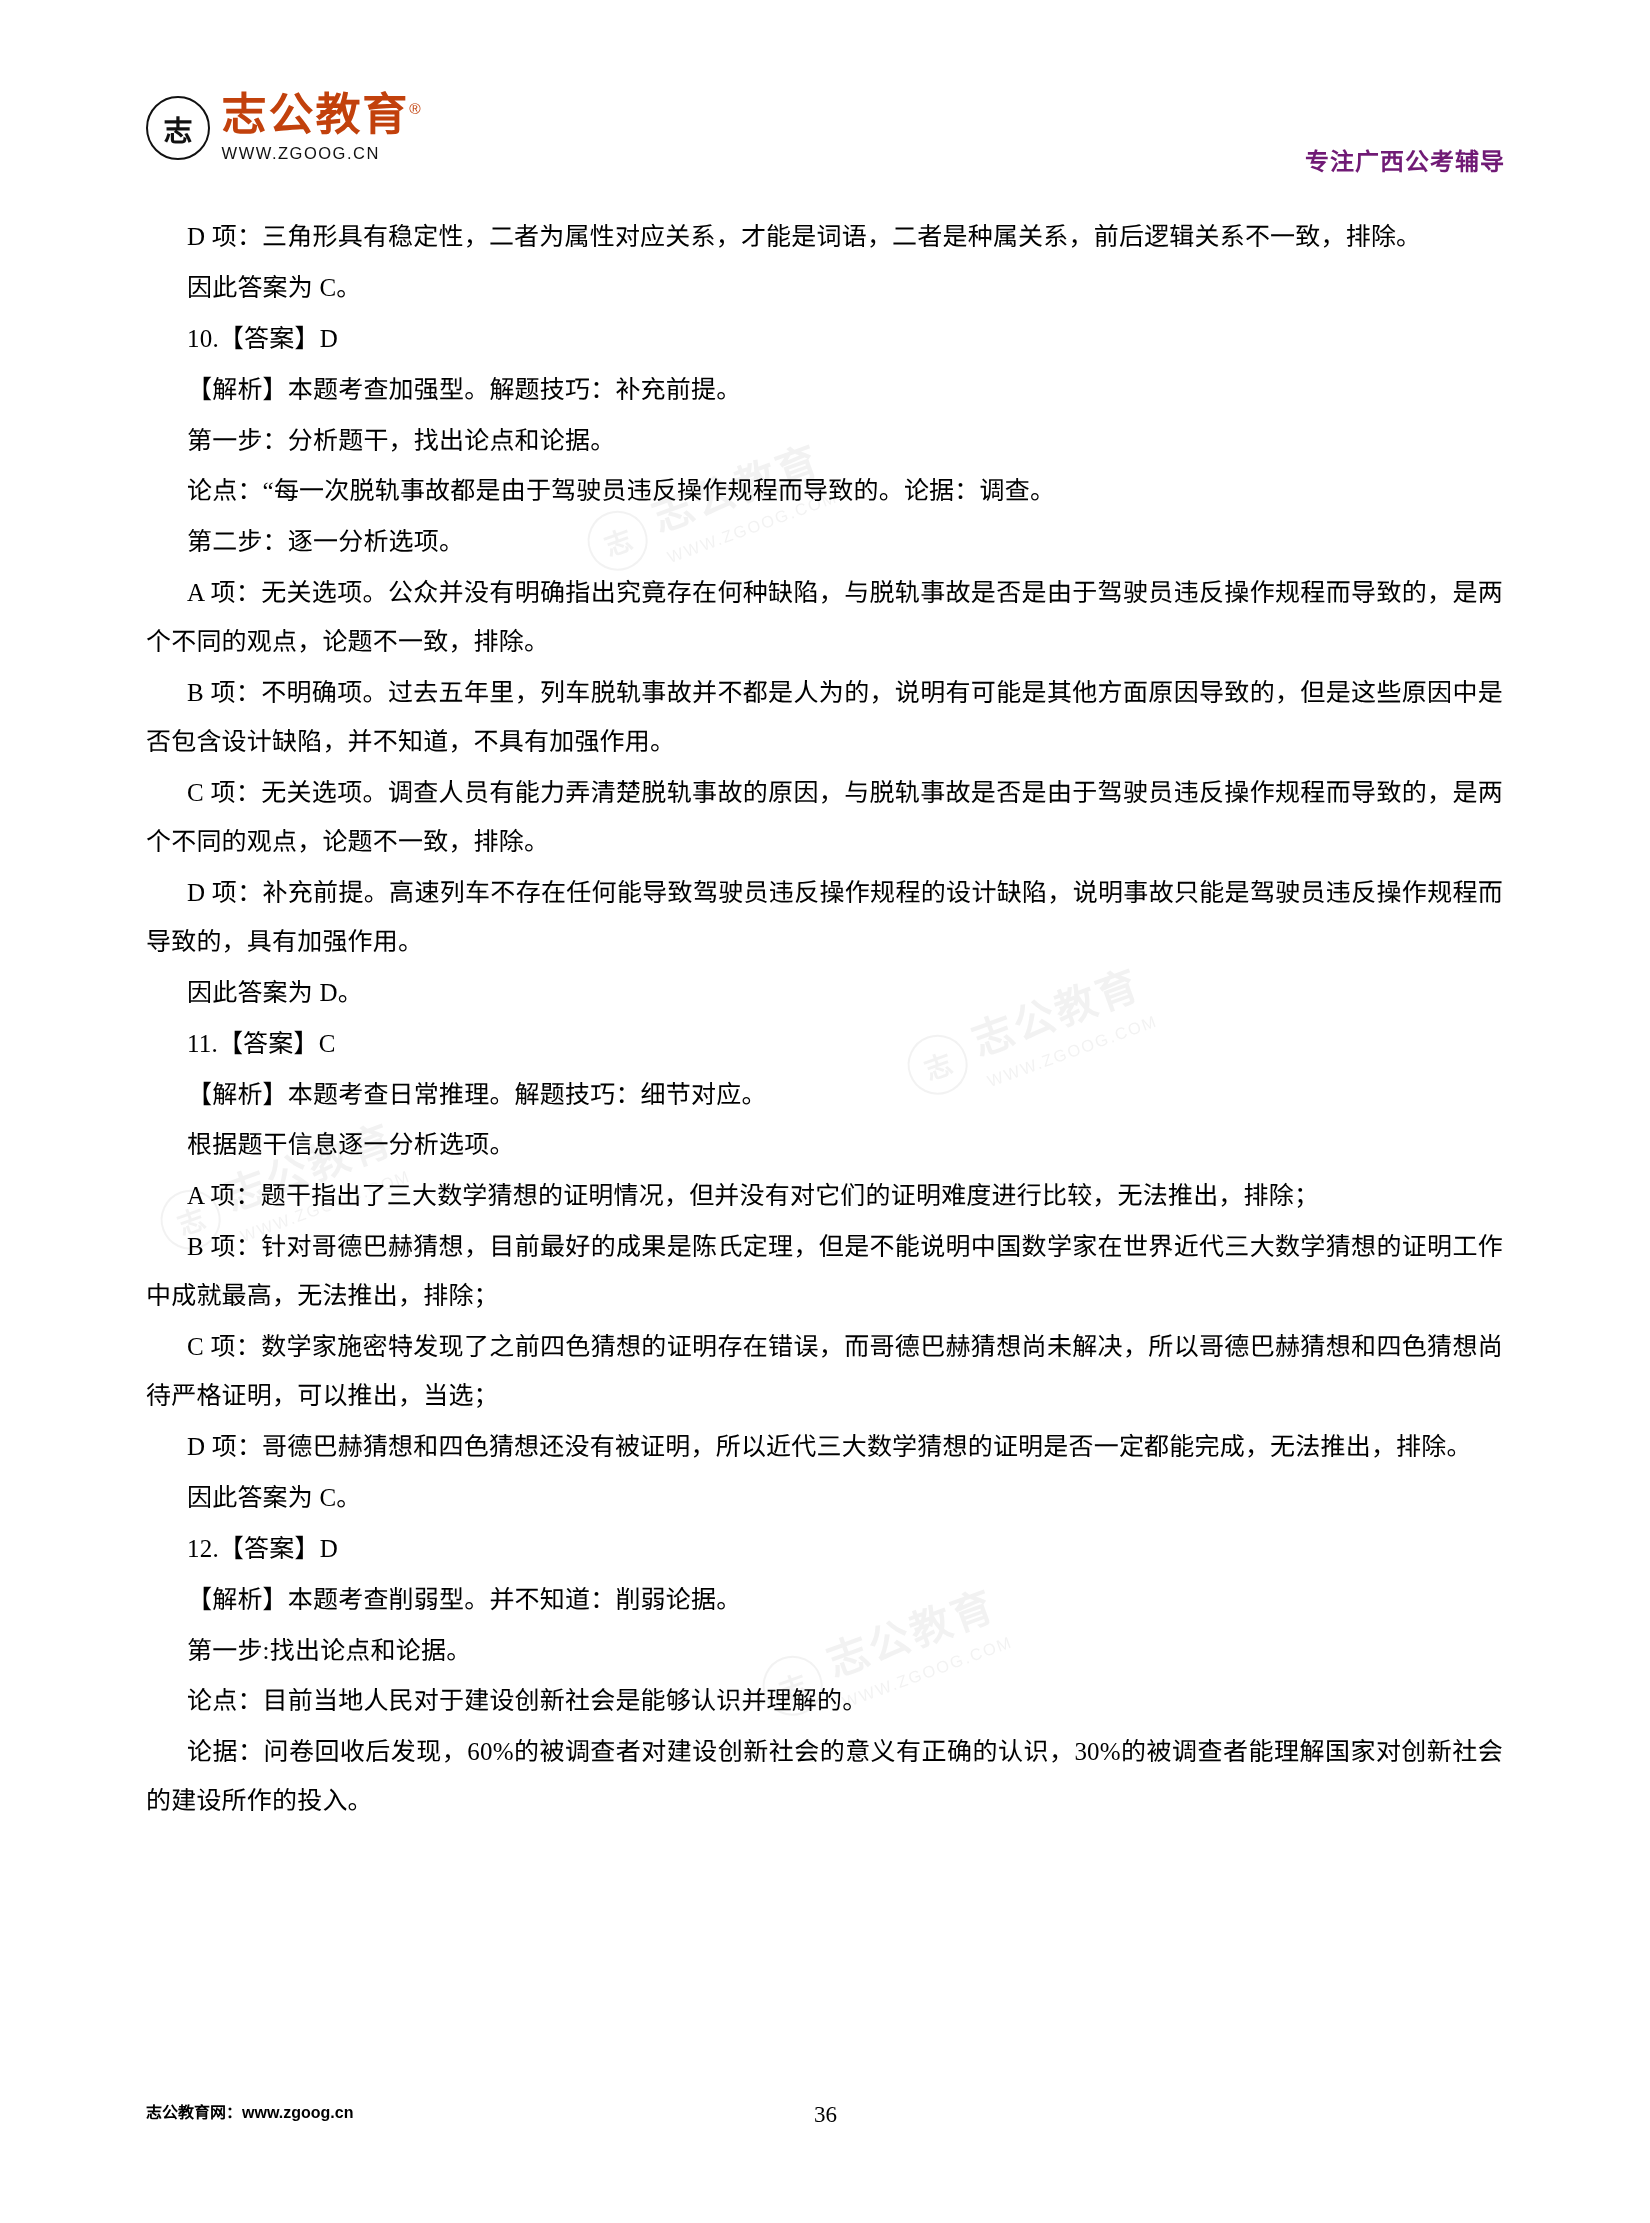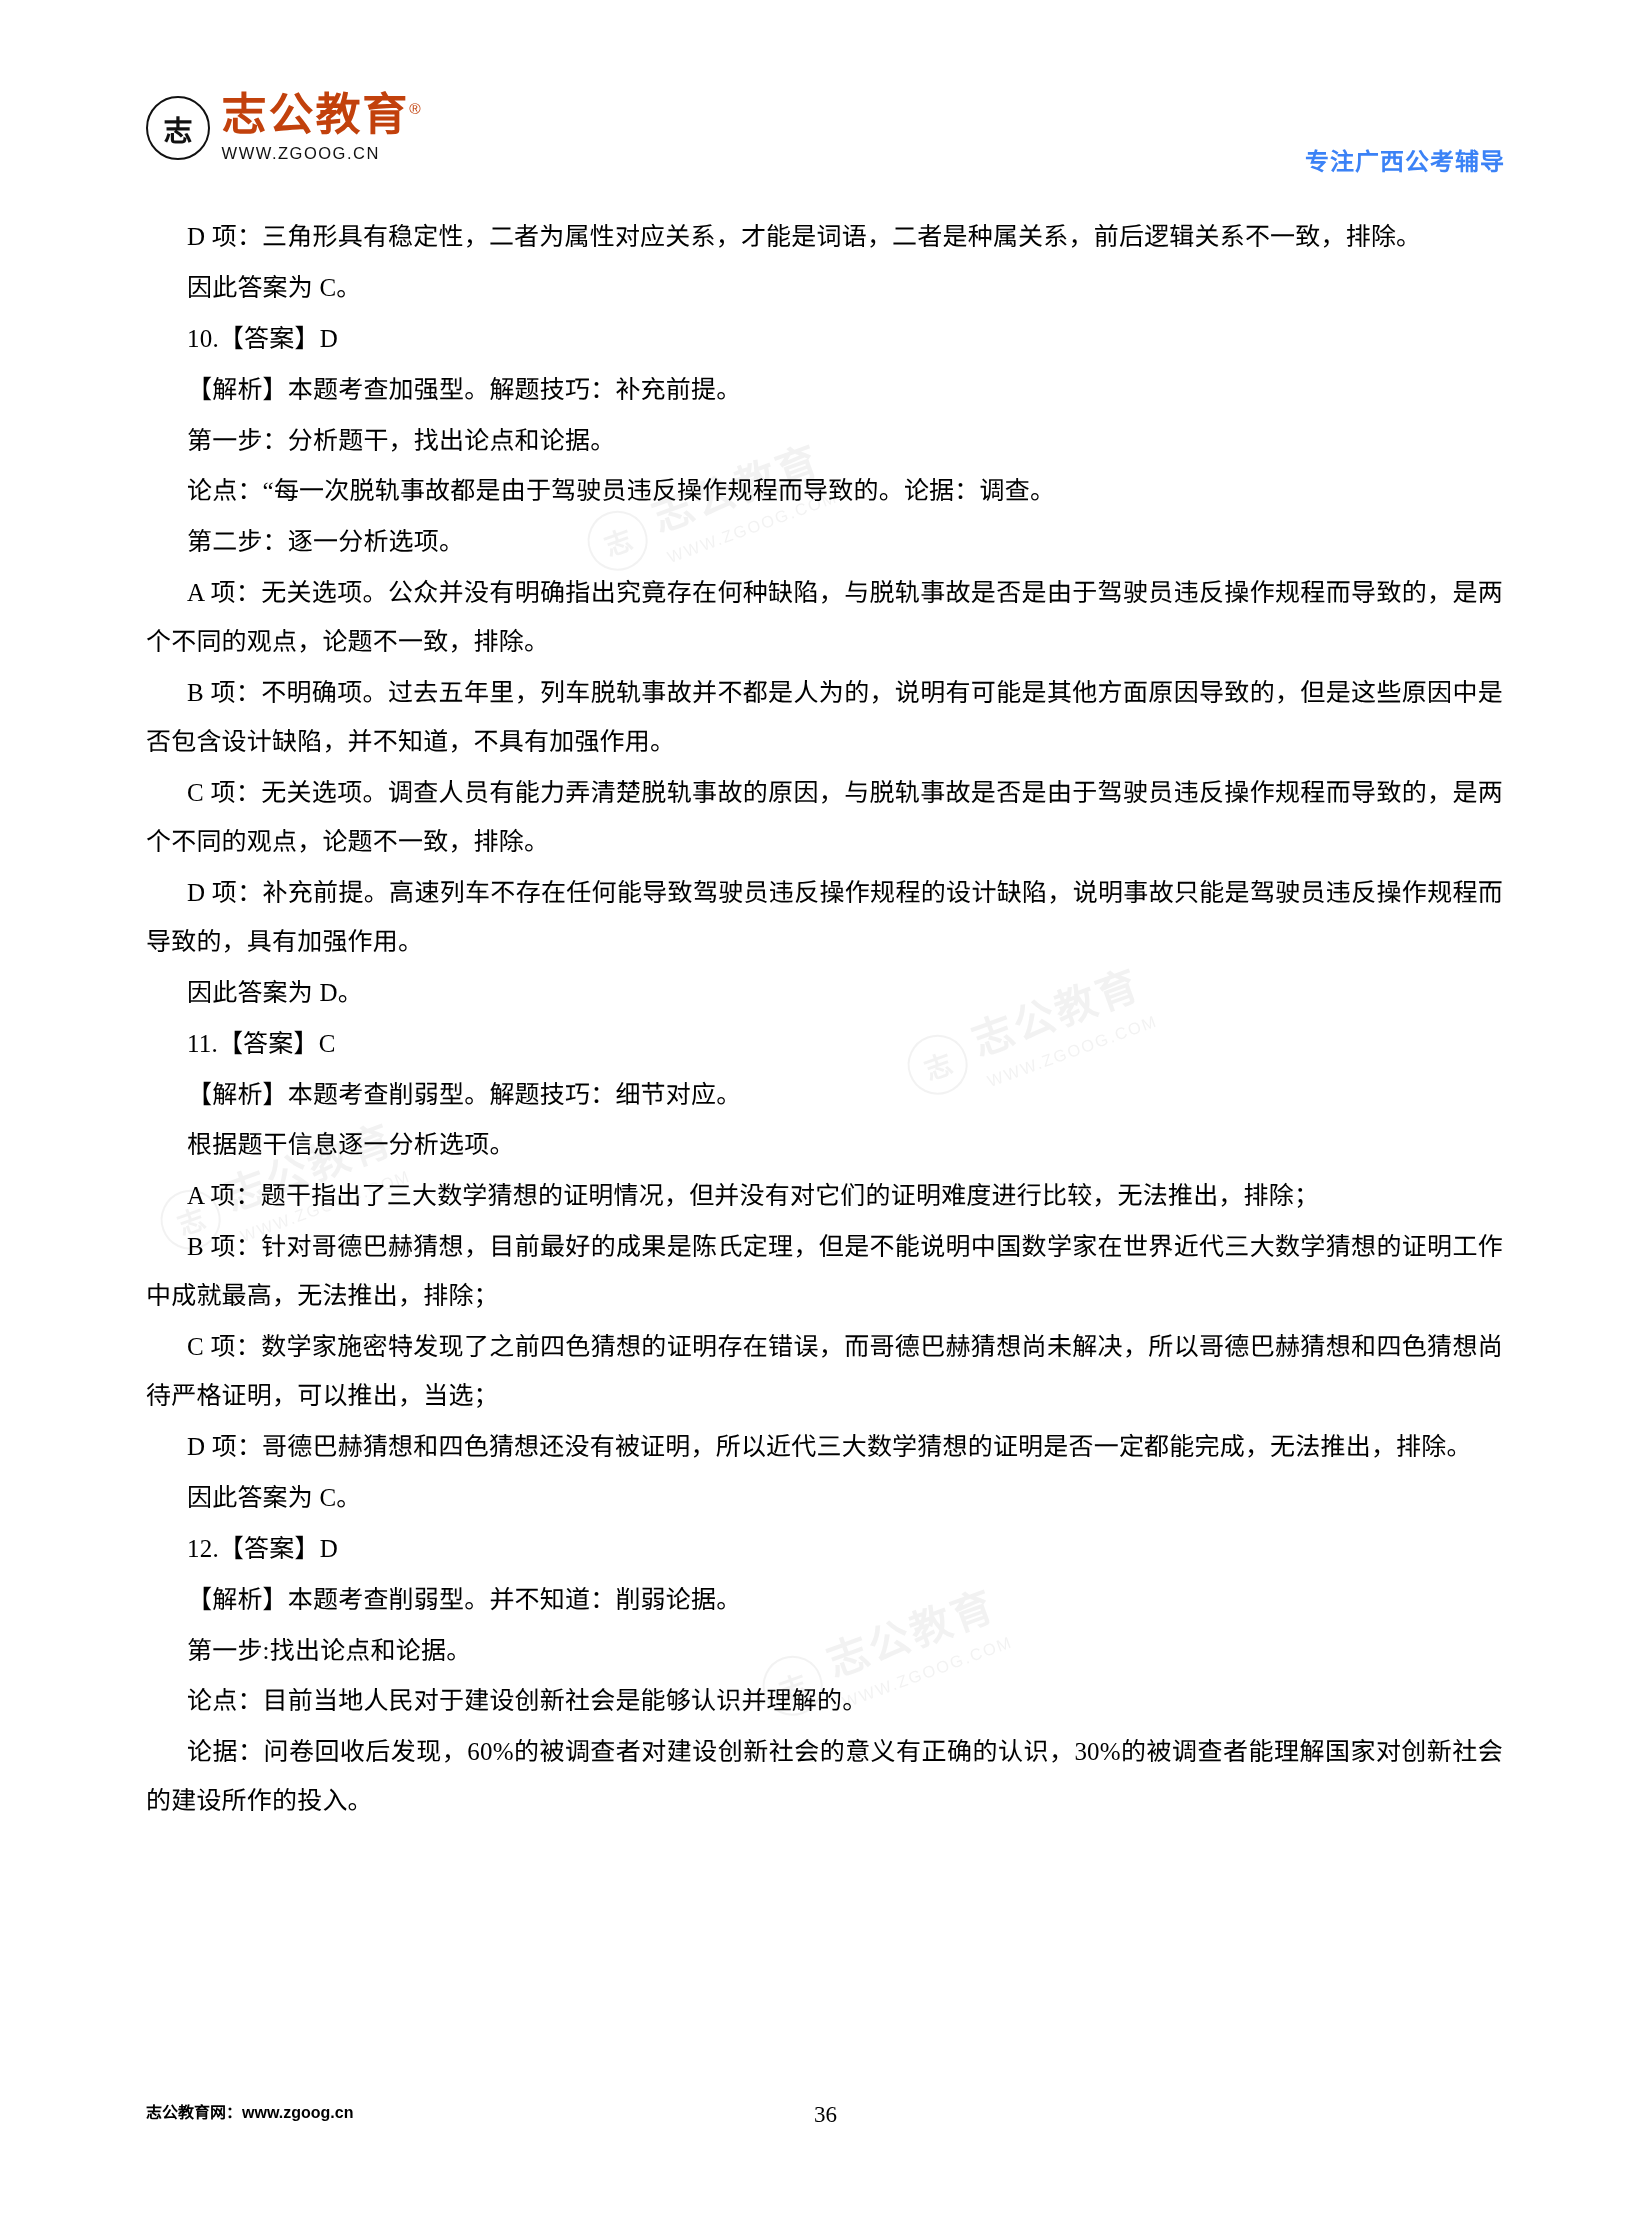--- a/index.html
+++ b/index.html
@@ -76,21 +76,21 @@
     color: #111;
     margin-top: 7.8px;
   }
   .header-right {
     position: absolute;
     right: 0;
     top: 50px;
     font-family: "Liberation Sans", sans-serif;
     font-size: 24px;
     font-weight: bold;
-    color: #3b82f6;
+    color: #701a75;
     letter-spacing: 1px;
     text-align: center;
   }
 
   
   .content {
     position: absolute;
     top: 212px;
     left: 146px;
     width: 1357px;
@@ -246,21 +246,21 @@
     <p class="para indent">【解析】本题考查加强型。解题技巧：补充前提。</p>
     <p class="para indent">第一步：分析题干，找出论点和论据。</p>
     <p class="para indent">论点：“每一次脱轨事故都是由于驾驶员违反操作规程而导致的。论据：调查。</p>
     <p class="para indent">第二步：逐一分析选项。</p>
     <p class="para indent">A 项：无关选项。公众并没有明确指出究竟存在何种缺陷，与脱轨事故是否是由于驾驶员违反操作规程而导致的，是两个不同的观点，论题不一致，排除。</p>
     <p class="para indent">B 项：不明确项。过去五年里，列车脱轨事故并不都是人为的，说明有可能是其他方面原因导致的，但是这些原因中是否包含设计缺陷，并不知道，不具有加强作用。</p>
     <p class="para indent">C 项：无关选项。调查人员有能力弄清楚脱轨事故的原因，与脱轨事故是否是由于驾驶员违反操作规程而导致的，是两个不同的观点，论题不一致，排除。</p>
     <p class="para indent">D 项：补充前提。高速列车不存在任何能导致驾驶员违反操作规程的设计缺陷，说明事故只能是驾驶员违反操作规程而导致的，具有加强作用。</p>
     <p class="para indent">因此答案为 D。</p>
     <p class="para indent">11.【答案】C</p>
-    <p class="para indent">【解析】本题考查削弱型。解题技巧：细节对应。</p>
+    <p class="para indent">【解析】本题考查日常推理。解题技巧：细节对应。</p>
     <p class="para indent">根据题干信息逐一分析选项。</p>
     <p class="para indent">A 项：题干指出了三大数学猜想的证明情况，但并没有对它们的证明难度进行比较，无法推出，排除；</p>
     <p class="para indent">B 项：针对哥德巴赫猜想，目前最好的成果是陈氏定理，但是不能说明中国数学家在世界近代三大数学猜想的证明工作中成就最高，无法推出，排除；</p>
     <p class="para indent">C 项：数学家施密特发现了之前四色猜想的证明存在错误，而哥德巴赫猜想尚未解决，所以哥德巴赫猜想和四色猜想尚待严格证明，可以推出，当选；</p>
     <p class="para indent">D 项：哥德巴赫猜想和四色猜想还没有被证明，所以近代三大数学猜想的证明是否一定都能完成，无法推出，排除。</p>
     <p class="para indent">因此答案为 C。</p>
     <p class="para indent">12.【答案】D</p>
     <p class="para indent">【解析】本题考查削弱型。并不知道：削弱论据。</p>
     <p class="para indent">第一步:找出论点和论据。</p>
     <p class="para indent">论点：目前当地人民对于建设创新社会是能够认识并理解的。</p>

